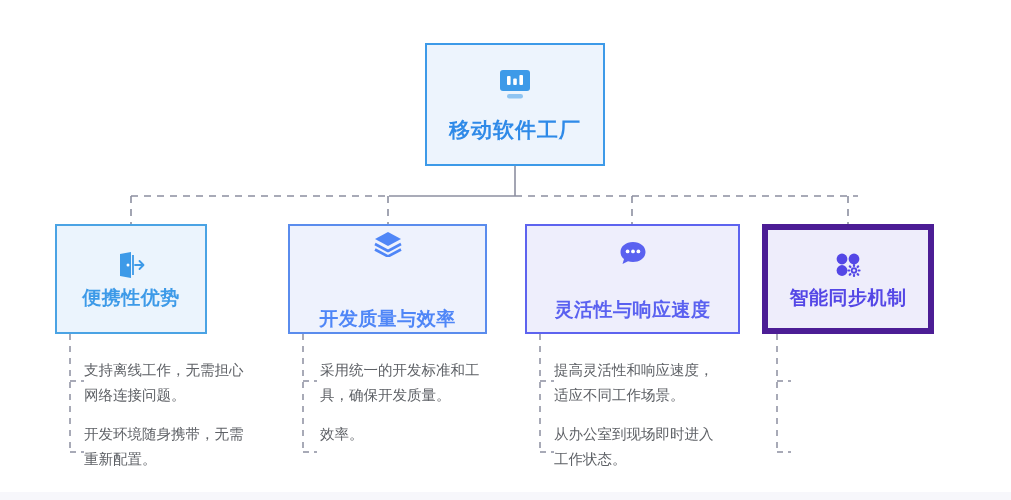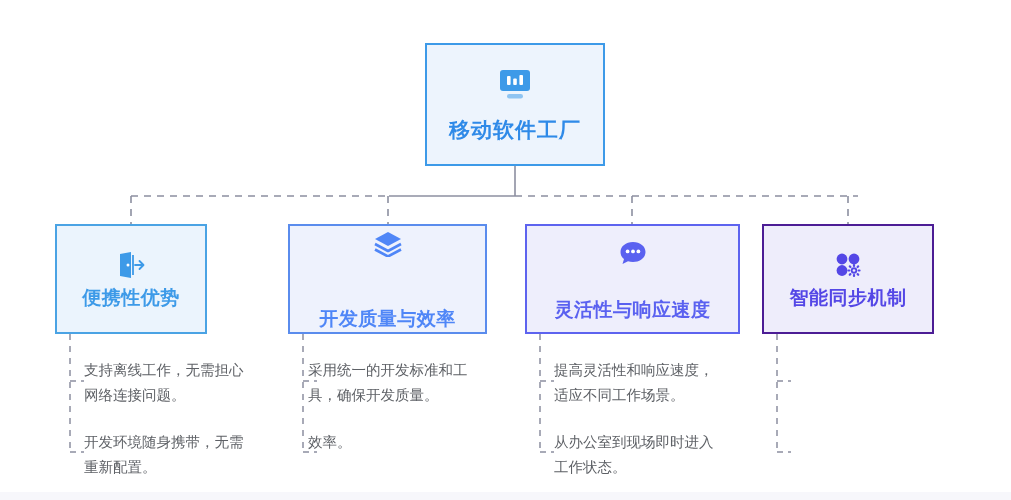--- a/index.html
+++ b/index.html
@@ -49,34 +49,34 @@
     font-size:19px;font-weight:bold;line-height:1;letter-spacing:0.5px;
     white-space:nowrap;
   }
 
   #card0{left:55px;width:152px;background:#ebf4fd;border:2px solid #4aa3e4;}
   #card0 .card-title{color:#3d9ae8;}
   #card1{left:288px;width:199px;background:#eef2fd;border:2px solid #5a8ced;gap:42px;}
   #card1 .card-title{color:#4f86f7;}
   #card2{left:525px;width:215px;background:#eeeefc;border:2px solid #5d63ef;}
   #card2 .card-title{color:#5a61f0;margin-top:24px;}
-  #card3{left:762px;width:172px;background:#eeedfb;border:2px solid #4c1d95;}
+  #card3{left:762px;width:172px;background:#eeedfb;border:6px solid #4c1d95;}
   #card3 .card-title{color:#5447e6;}
 
   
   .bullets{
     position:absolute;top:358px;
     font-size:14.5px;color:#5e6166;line-height:25px;
   }
-  .bullet{margin-bottom:22px;}
+  .bullet{margin-bottom:14px;}
   .bullet:last-child{margin-bottom:0;}
   .bullet-line{display:block;white-space:nowrap;}
 
   #bul0{left:84px;width:215px;}
-  #bul1{left:308px;width:215px;}
+  #bul1{left:320px;width:215px;}
   #bul2{left:554px;width:215px;}
   #bul3{left:791px;width:215px;}
 </style>
 </head>
 <body>
 
 <div id="stage">
 
   <svg class="wires" width="1011" height="500" viewBox="0 0 1011 500" xmlns="http://www.w3.org/2000/svg">
 

